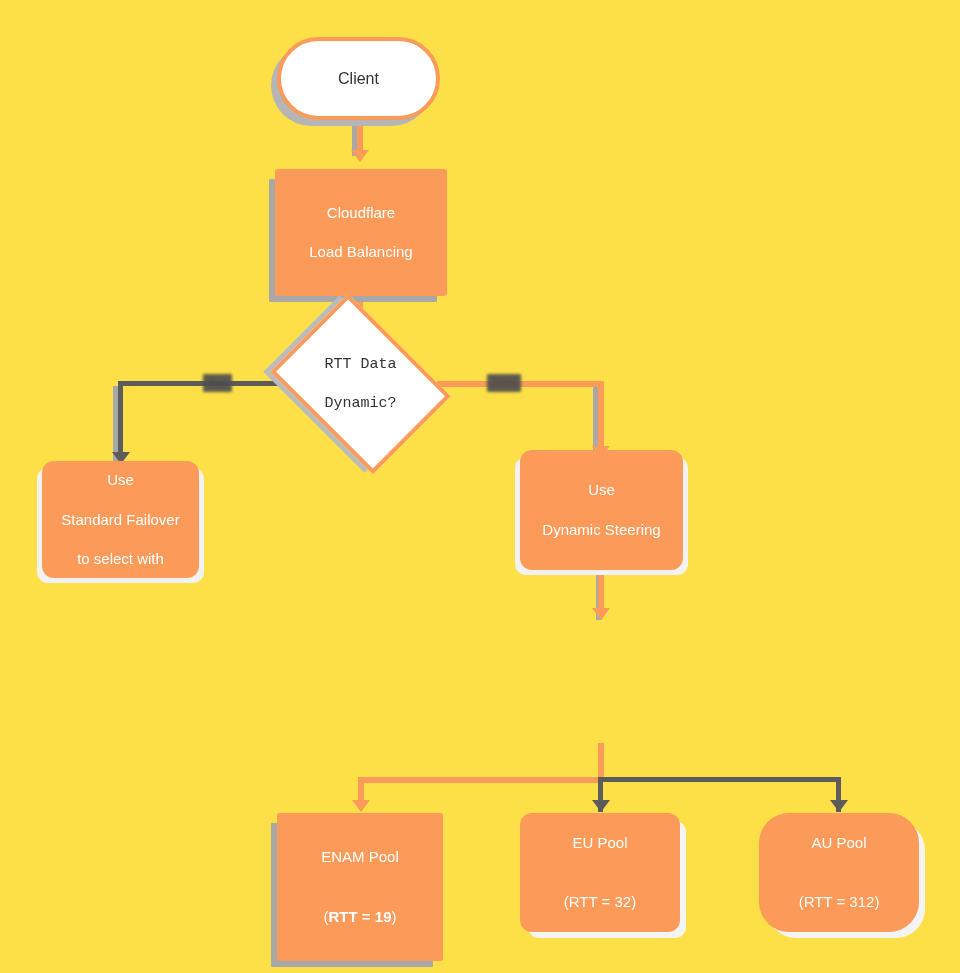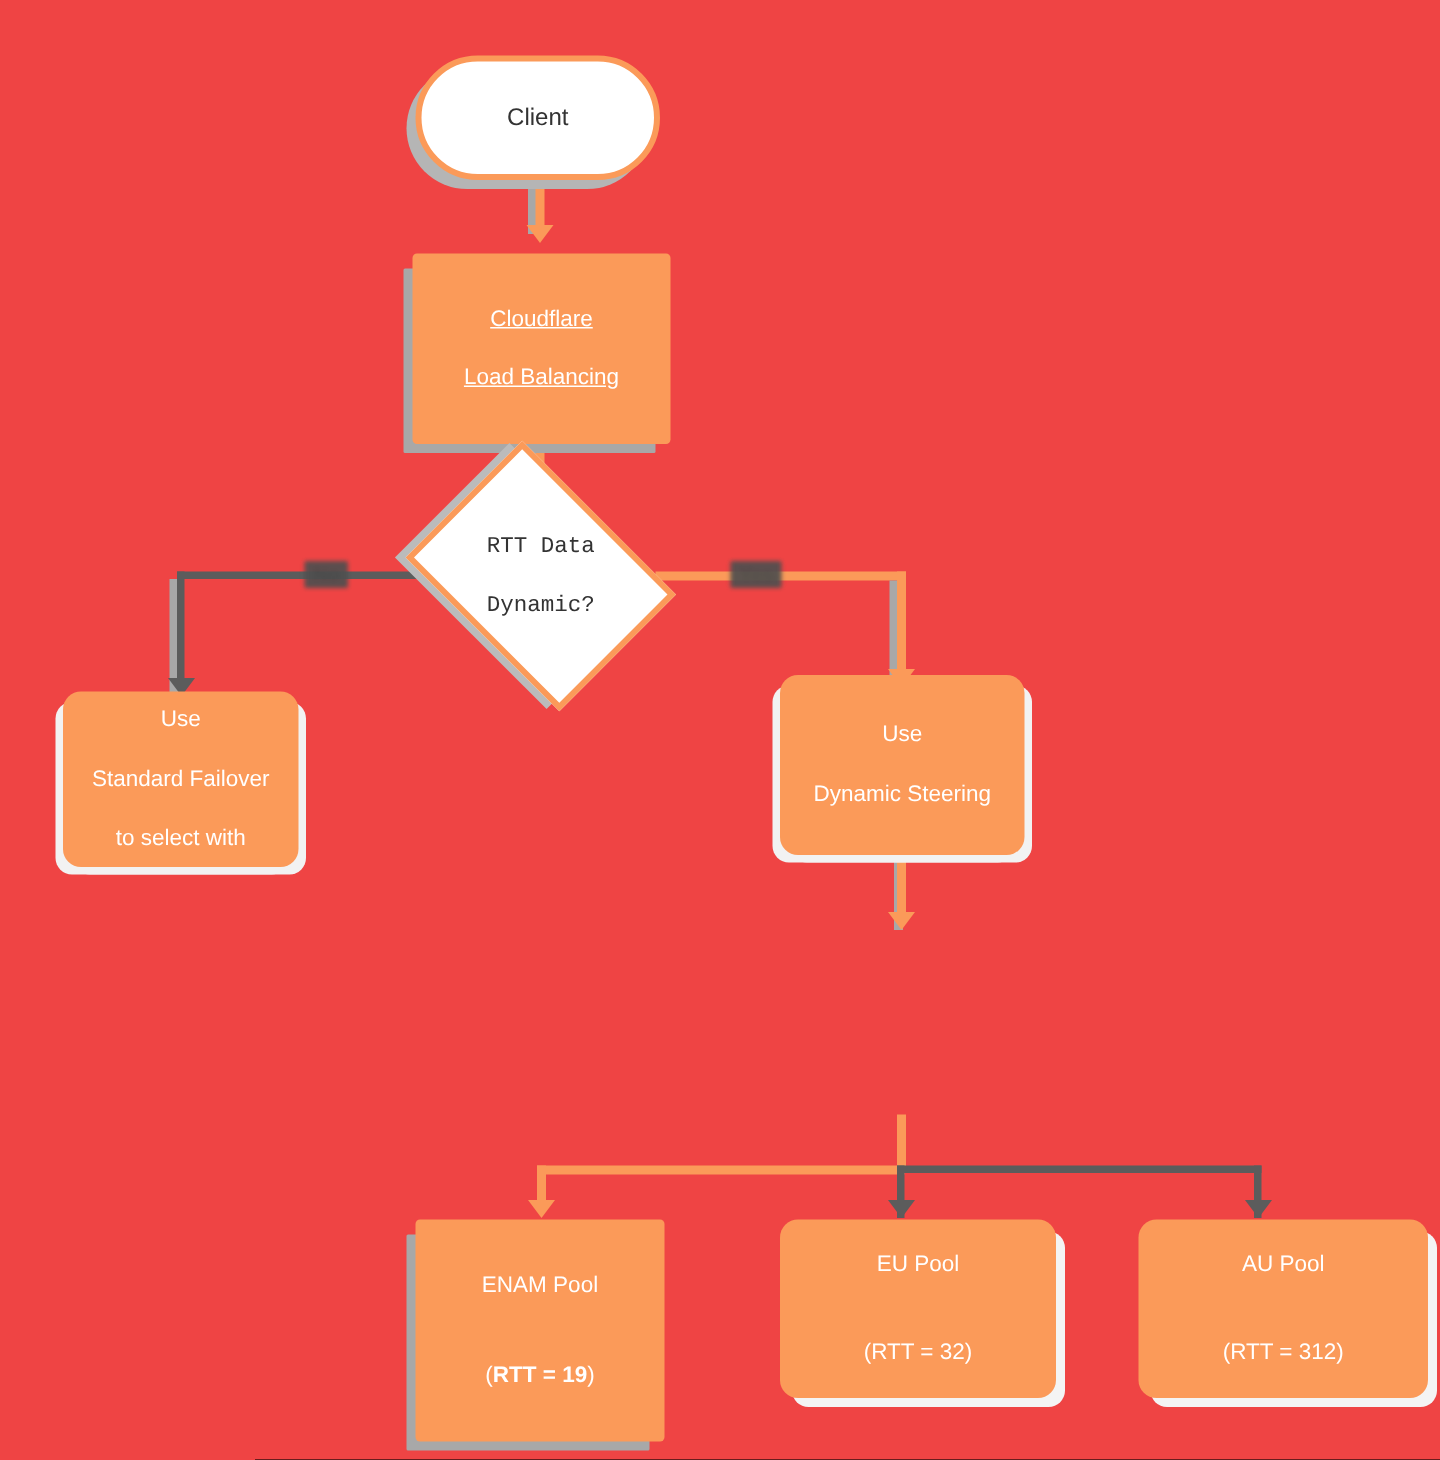--- a/index.html
+++ b/index.html
@@ -4,21 +4,21 @@
 <style>
   html, body {
     margin: 0;
     padding: 0;
     background: #000000;
   }
   #canvas {
     position: relative;
     width: 960px;
     height: 973px;
-    background: #ef4444;
+    background: #fde047;
     font-family: "Liberation Sans", sans-serif;
     overflow: hidden;
   }
 
   
   .node {
     position: absolute;
     box-sizing: border-box;
     display: flex;
     align-items: center;
@@ -155,21 +155,21 @@
   <div class="arrow gray" style="left:592px; top:800px;"></div>
 
   <div class="seg gray" style="left:598px; top:777px; width:243px; height:5px;"></div>
   <div class="seg gray" style="left:836px; top:777px; width:5px; height:35px;"></div>
   <div class="arrow gray" style="left:830px; top:800px;"></div>
 
   <div class="node term" style="left:277px; top:37px; width:163px; height:83px;">
     <span>Client</span>
   </div>
 
-  <div class="node proc sh-gray" style="left:275px; top:169px; width:172px; height:127px;text-decoration:underline;">
+  <div class="node proc sh-gray" style="left:275px; top:169px; width:172px; height:127px;">
     <div>
       <div>Cloudflare</div>
       <div>Load Balancing</div>
     </div>
   </div>
 
   <div class="decision" style="left:288px; top:329px; width:145px; height:110px;font-family:Liberation Mono, monospace;">
     <div class="dia"></div>
     <div class="dtext">
       <div>
@@ -197,30 +197,30 @@
 
   <div class="node proc sh-gray" style="left:277px; top:813px; width:166px; height:148px;">
     <div>
       <div>ENAM Pool</div>
       <div>
         <span>(</span><span class="bold">RTT = 19</span><span>)</span>
       </div>
     </div>
   </div>
 
-  <div class="node proc rounded sh-white" style="left:520px; top:813px; width:184px; height:119px;">
+  <div class="node proc rounded sh-white" style="left:520px; top:813px; width:160px; height:119px;">
     <div>
       <div>EU Pool</div>
       <div>
         <span>(</span><span>RTT = 32</span><span>)</span>
       </div>
     </div>
   </div>
 
-  <div class="node proc rounded sh-white" style="left:759px; top:813px; width:193px; height:119px;">
+  <div class="node proc rounded sh-white" style="left:759px; top:813px; width:160px; height:119px;border-radius:30px;">
     <div>
       <div>AU Pool</div>
       <div>
         <span>(</span><span>RTT = 312</span><span>)</span>
       </div>
     </div>
   </div>
 
 </div>
 

